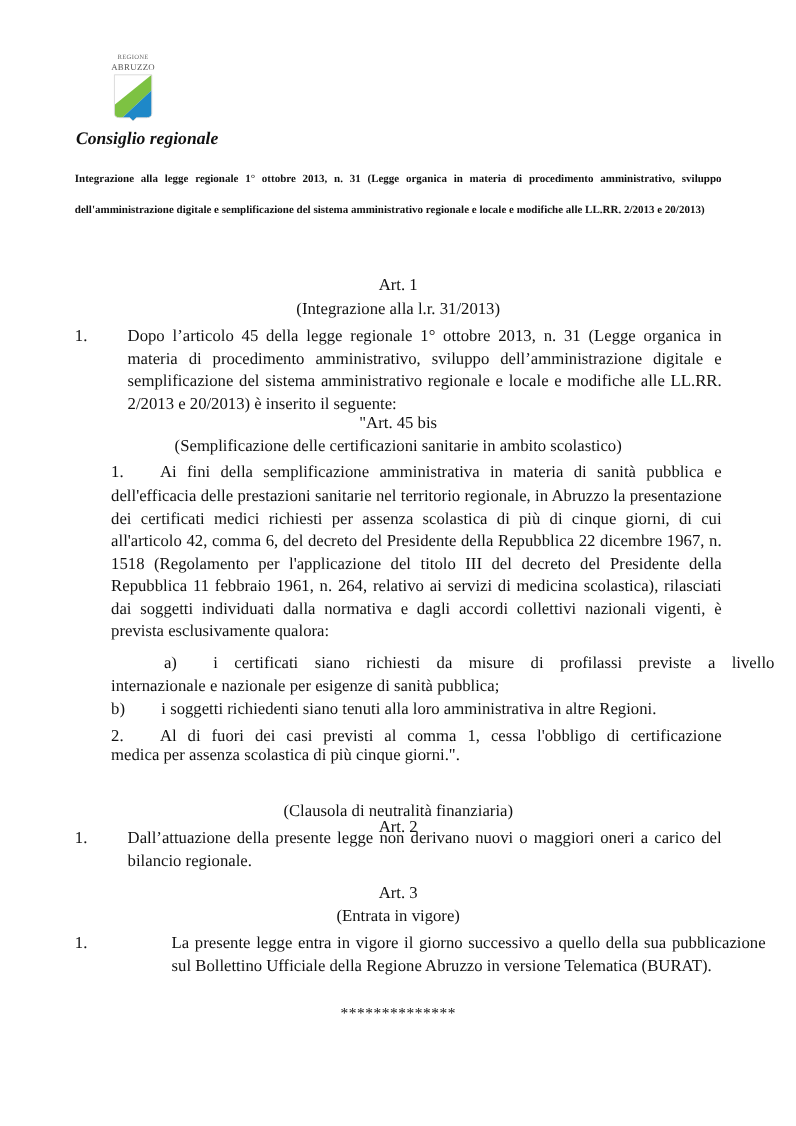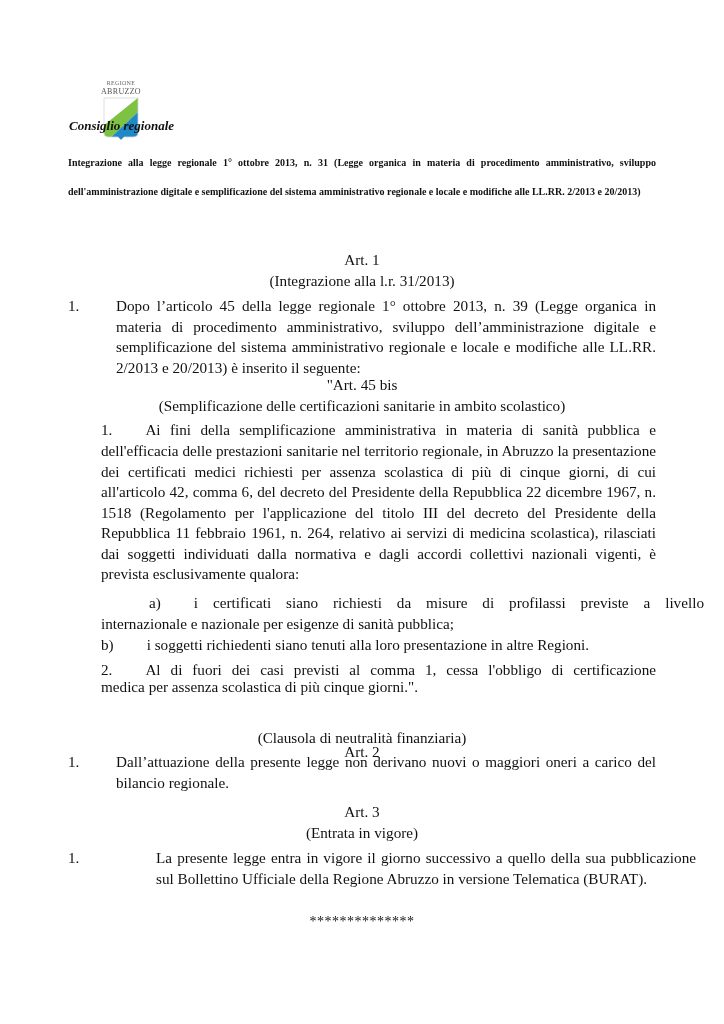--- a/index.html
+++ b/index.html
@@ -1,22 +1,22 @@
 <!DOCTYPE html>
 <html><head>
   <meta charset="utf-8">
   <style>
     html, body { margin: 0; padding: 0; background: #ffffff; }
     body { width: 724px; height: 1024px; position: relative; overflow: hidden;
            font-family: "Liberation Serif", "DejaVu Serif", serif; color: #111; }
-    .logo { position: absolute; left: 98px; top: 50px; width: 46px; text-align: center; margin-top: 30px; }
+    .logo { position: absolute; left: 98px; top: 50px; width: 46px; text-align: center; }
     .logo .region { font-size: 6px; color: #666; letter-spacing: 0.3px; line-height: 7px; }
     .logo .abruzzo { font-size: 8px; color: #555; line-height: 9px; letter-spacing: 0.3px; }
     .logo svg { display: block; margin: 1px auto 0; }
-    .council { position: absolute; left: 69px; top: 118px; font-size: 13px; font-weight: bold; font-style: italic; }
+    .council { position: absolute; left: 69px; top: 118px; font-size: 16px; font-weight: bold; font-style: italic; }
     .title { position: absolute; left: 68px; top: 148px; width: 588px; font-size: 10px; font-weight: bold;
              line-height: 29px; text-align: justify; text-align-last: left; }
     .center { position: absolute; left: 68px; width: 588px; text-align: center; font-size: 15.2px; line-height: 20px; }
     .para { position: absolute; font-size: 15.2px; line-height: 20.5px; text-align: justify; }
     .num { position: absolute; left: 68px; font-size: 15.2px; line-height: 20px; }
     .indent-block { left: 116px; width: 540px; }
     .inner { left: 101px; width: 555px; }
     .lastleft { text-align-last: left; }
     .stars { position: absolute; left: 68px; width: 588px; top: 914px; text-align: center; font-size: 14px; letter-spacing: 0.5px; }
     .tab { display: inline-block; width: 33px; }
@@ -41,37 +41,37 @@
     <path d="M1 1 H35 V36 Q35 40 30 40 H21 L18 43 L15 40 H6 Q1 40 1 36 Z" fill="none" stroke="#d6d6d6" stroke-width="0.8"></path>
   </svg>
 </div>
 <div class="council">Consiglio regionale</div>
 
 <div class="title">Integrazione alla legge regionale 1° ottobre 2013, n. 31 (Legge organica in materia di procedimento amministrativo, sviluppo dell'amministrazione digitale e semplificazione del sistema amministrativo regionale e locale e modifiche alle LL.RR. 2/2013 e 20/2013)</div>
 
 <div class="center" style="top:250px;">Art. 1</div>
 <div class="center" style="top:271px;">(Integrazione alla l.r. 31/2013)</div>
 <div class="num" style="top:296px;">1.</div>
-<div class="para indent-block lastleft" style="top:296px;">Dopo l’articolo 45 della legge regionale 1° ottobre 2013, n. 39 (Legge organica in materia di procedimento amministrativo, sviluppo dell’amministrazione digitale e semplificazione del sistema amministrativo regionale e locale e modifiche alle LL.RR. 2/2013 e 20/2013) è inserito il seguente:</div>
+<div class="para indent-block lastleft" style="top:296px;">Dopo l’articolo 45 della legge regionale 1° ottobre 2013, n. 31 (Legge organica in materia di procedimento amministrativo, sviluppo dell’amministrazione digitale e semplificazione del sistema amministrativo regionale e locale e modifiche alle LL.RR. 2/2013 e 20/2013) è inserito il seguente:</div>
 
 <div class="center" style="top:375px;">"Art. 45 bis</div>
 <div class="center" style="top:396px;">(Semplificazione delle certificazioni sanitarie in ambito scolastico)</div>
 
 <div class="para inner" style="top:420px; text-align:justify; text-align-last:justify;">
   <span>1.</span><span class="tab"></span><span>Ai fini della semplificazione amministrativa in materia di sanità pubblica e</span>
 </div>
 <div class="para inner lastleft" style="top:441px;">dell'efficacia delle prestazioni sanitarie nel territorio regionale, in Abruzzo la presentazione dei certificati medici richiesti per assenza scolastica di più di cinque giorni, di cui all'articolo 42, comma 6, del decreto del Presidente della Repubblica 22 dicembre 1967, n. 1518 (Regolamento per l'applicazione del titolo III del decreto del Presidente della Repubblica 11 febbraio 1961, n. 264, relativo ai servizi di medicina scolastica), rilasciati dai soggetti individuati dalla normativa e dagli accordi collettivi nazionali vigenti, è prevista esclusivamente qualora:</div>
 
 <div class="para inner" style="top:593px; text-align-last:justify;margin-left:48px;">
   <span>a)</span><span class="tab"></span><span>i certificati siano richiesti da misure di profilassi previste a livello</span>
 </div>
 <div class="para inner lastleft" style="top:614px;">internazionale e nazionale per esigenze di sanità pubblica;</div>
 
 <div class="para inner lastleft" style="top:635px;">
-  <span>b)</span><span class="tab"></span><span>i soggetti richiedenti siano tenuti alla loro presentazione in altre Regioni.</span>
+  <span>b)</span><span class="tab"></span><span>i soggetti richiedenti siano tenuti alla loro amministrativa in altre Regioni.</span>
 </div>
 
 <div class="para inner" style="top:660px; text-align-last:justify;">
   <span>2.</span><span class="tab"></span><span>Al di fuori dei casi previsti al comma 1, cessa l'obbligo di certificazione</span>
 </div>
 <div class="para inner lastleft" style="top:677px;">medica per assenza scolastica di più cinque giorni.".</div>
 
 <div class="center" style="top:742px;">Art. 2</div>
 <div class="center" style="top:728px;">(Clausola di neutralità finanziaria)</div>
 <div class="num" style="top:752px;">1.</div>

